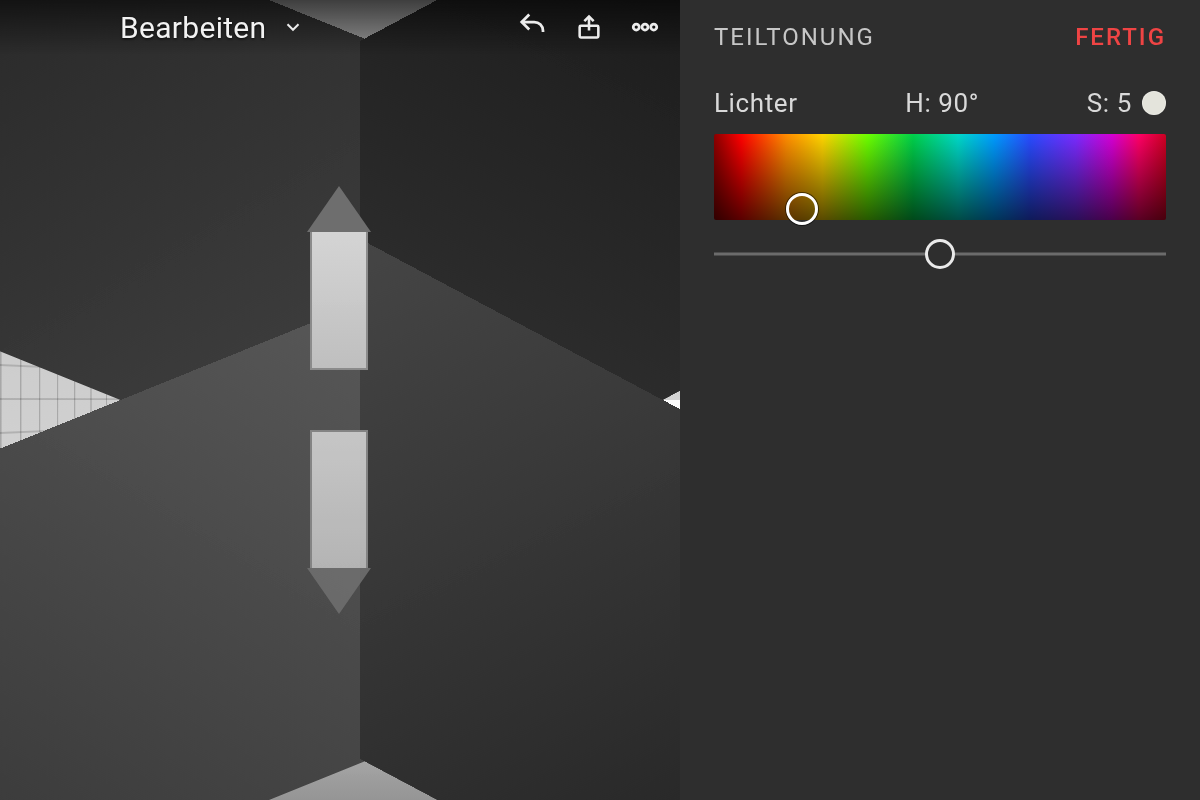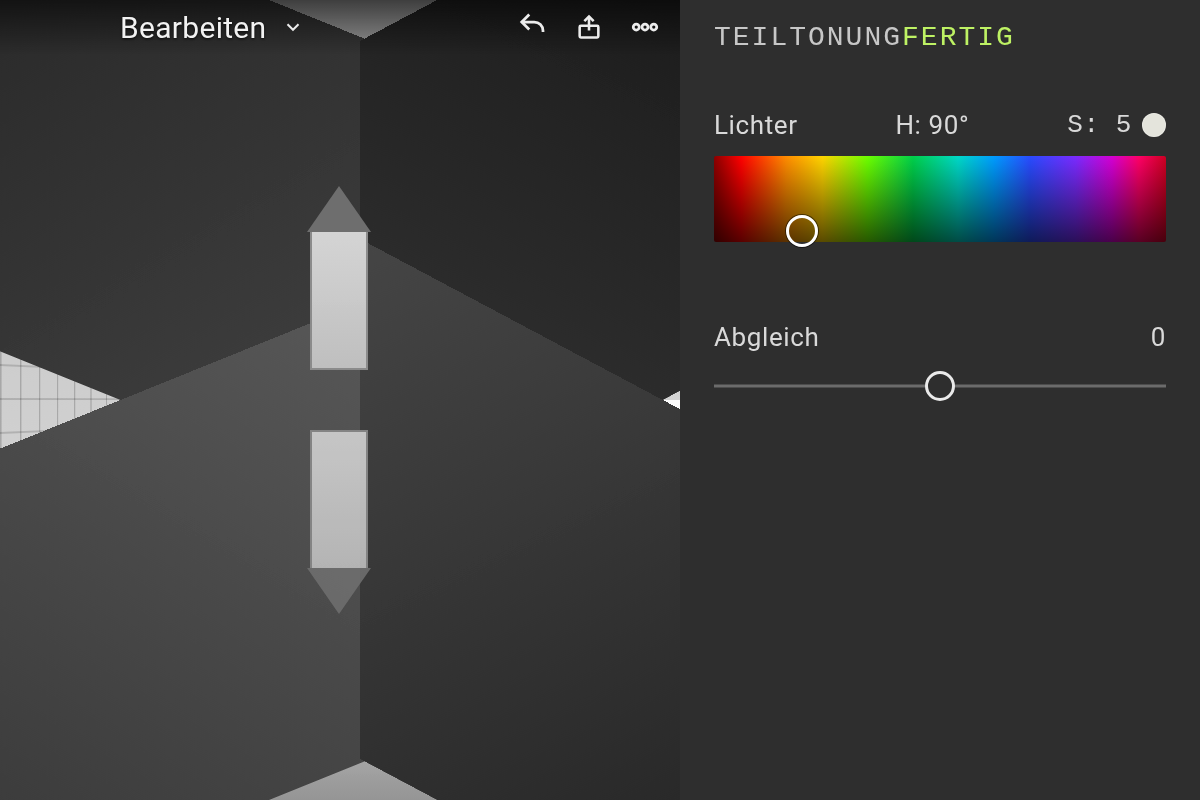--- a/index.html
+++ b/index.html
@@ -98,36 +98,36 @@
   .panel {
     width: 520px; height: 800px;
     background: #2e2e2e;
     color: #d9d9d9;
     padding: 0 34px 0 34px;
     display: flex; flex-direction: column;
     font-size: 26px;
     letter-spacing: .6px;
   }
   .panel-head {
-    display: flex; align-items: center; 
+    display: flex; align-items: center; justify-content: space-between;
     height: 74px;
-    font-size: 28px; letter-spacing: 2px; font-family: Liberation Mono, monospace;
+    font-size: 24px; letter-spacing: 2px;
   }
   .panel-head .left { color: #c7c7c7; }
-  .panel-head .right { color: #bef264; font-weight: 500; cursor: pointer; }
-
-  .group { margin-top: 30px; }
+  .panel-head .right { color: #ef4444; font-weight: 500; cursor: pointer; }
+
+  .group { margin-top: 8px; }
   .row {
     display: flex; align-items: center; justify-content: space-between;
     height: 42px; margin-bottom: 10px;
     font-size: 26px;
   }
   .row .lbl { }
   .row .mid { }
-  .row .rt { display: flex; align-items: center; gap: 10px; font-family: Liberation Mono, monospace; }
+  .row .rt { display: flex; align-items: center; gap: 10px; }
   .swatch {
     width: 24px; height: 24px; border-radius: 50%;
     box-shadow: inset 0 0 0 1px rgba(255,255,255,.25);
   }
 
   .hue {
     position: relative; width: 100%; height: 86px; border-radius: 2px; cursor: pointer;
     background:
       linear-gradient(180deg, rgba(0,0,0,0) 0%, rgba(0,0,0,.65) 100%),
       linear-gradient(90deg,
@@ -226,23 +226,19 @@
           <span>S: 5</span>
           <span class="swatch" id="sw-hi" style="background: rgb(228, 228, 220);"></span>
         </span>
       </div>
       <div class="hue" id="hue-hi">
         <div class="thumb" id="thumb-hi" style="left: 19.4444%; top: 87%;"></div>
       </div>
     </div>
 
 
-    <div class="slider-row">
-      <span>Abgleich</span>
-      <span>0</span>
-    </div>
     <div class="slider">
       <div class="track"></div>
       <div class="knob" id="bal-knob" style="left: 50%;"></div>
     </div>
 
   </div>
 </div>
 
 </body></html>

